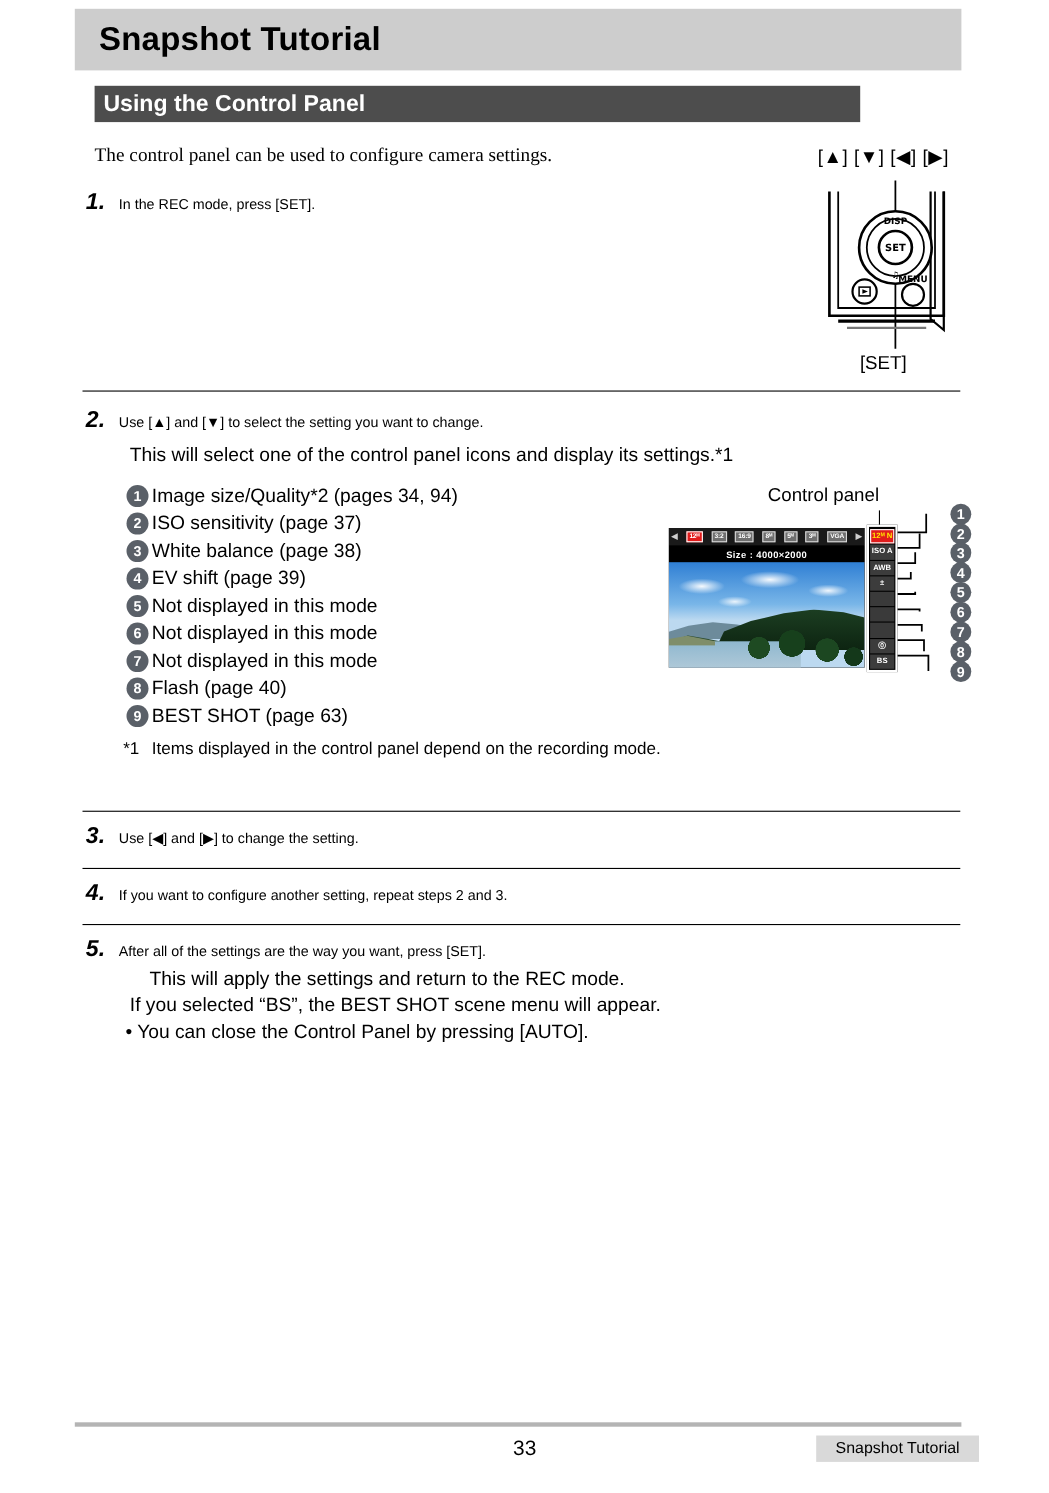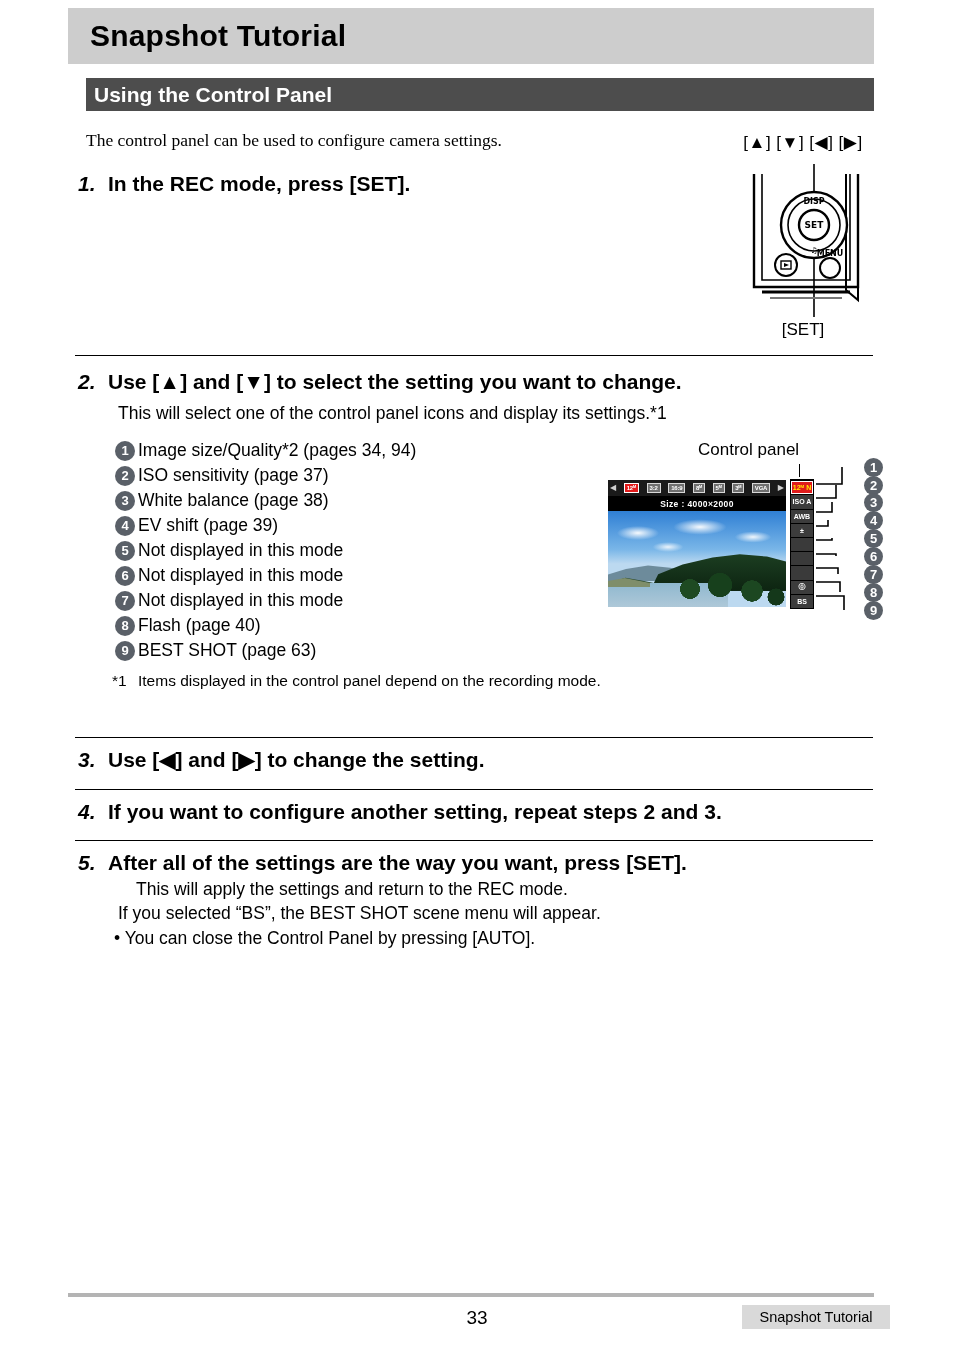--- a/index.html
+++ b/index.html
@@ -32,21 +32,21 @@
     font-weight: bold;
     letter-spacing: 0.2px;
     margin-left: 22px;
   }
 
   
   .section-bar {
     position: absolute;
     left: 86px;
     top: 78px;
-    width: 788px;
+    width: 696px;
     height: 33px;
     background: #4d4d4d;
     display: flex;
     align-items: center;
   }
   .section-bar .section-text {
     color: #ffffff;
     font-size: 21px;
     font-weight: bold;
     margin-left: 8px;
@@ -67,22 +67,22 @@
     align-items: baseline;
   }
   .step-num {
     font-size: 21px;
     font-weight: bold;
     font-style: italic;
     width: 30px;
     flex: 0 0 30px;
   }
   .step-head {
-    font-size: 21px;
-    font-weight: bold;
+    font-size: 13px;
+    font-weight: normal;
   }
   .step-sub {
     position: absolute;
     font-size: 17.5px;
   }
 
   .rule {
     position: absolute;
     left: 75px;
     width: 798px;

